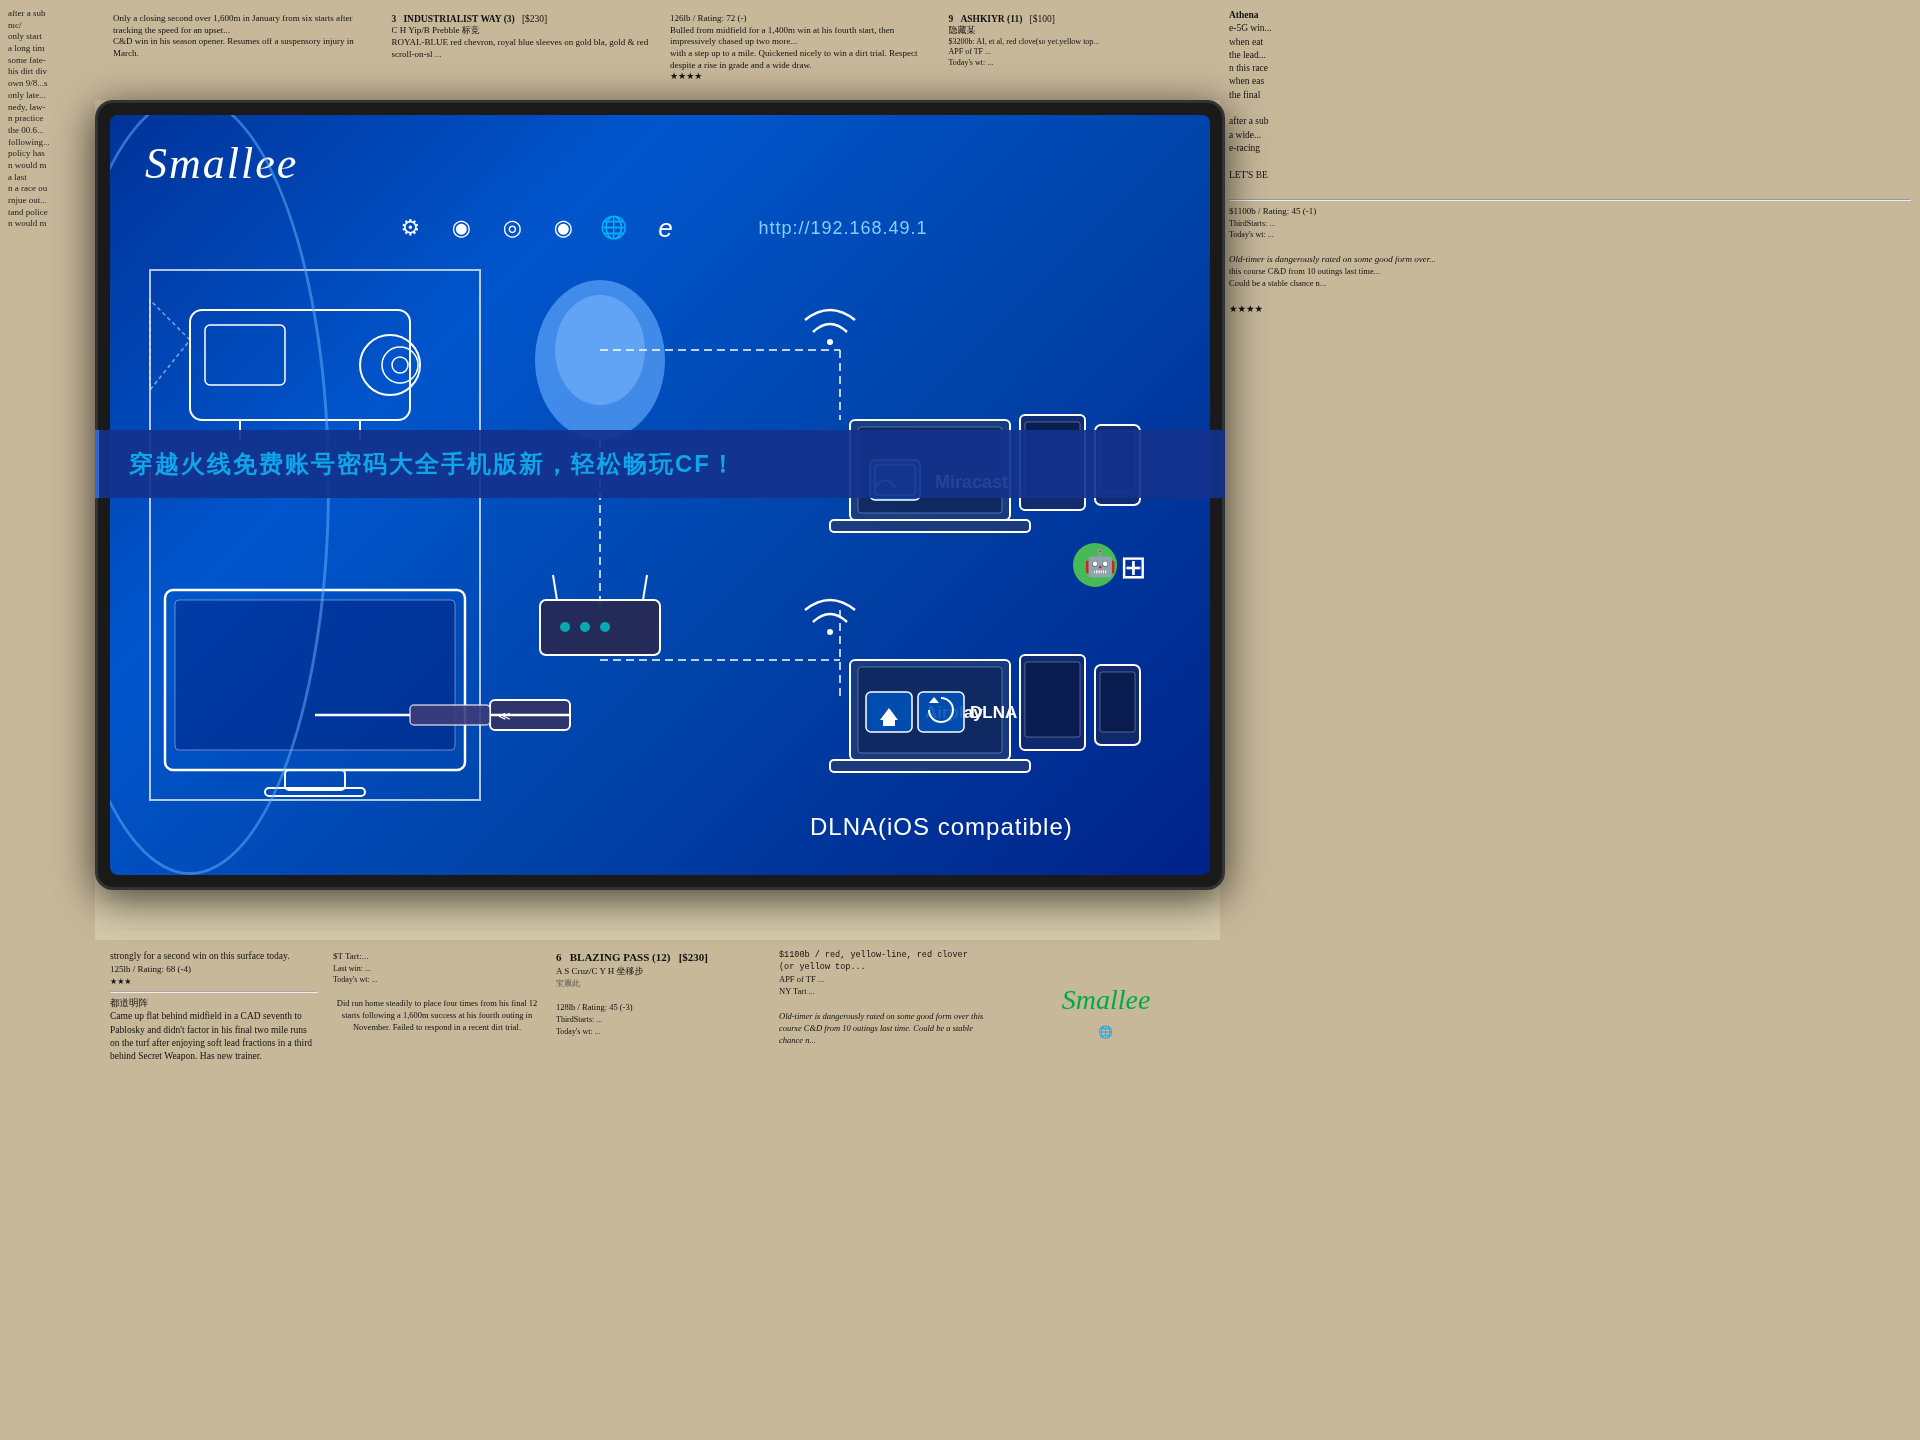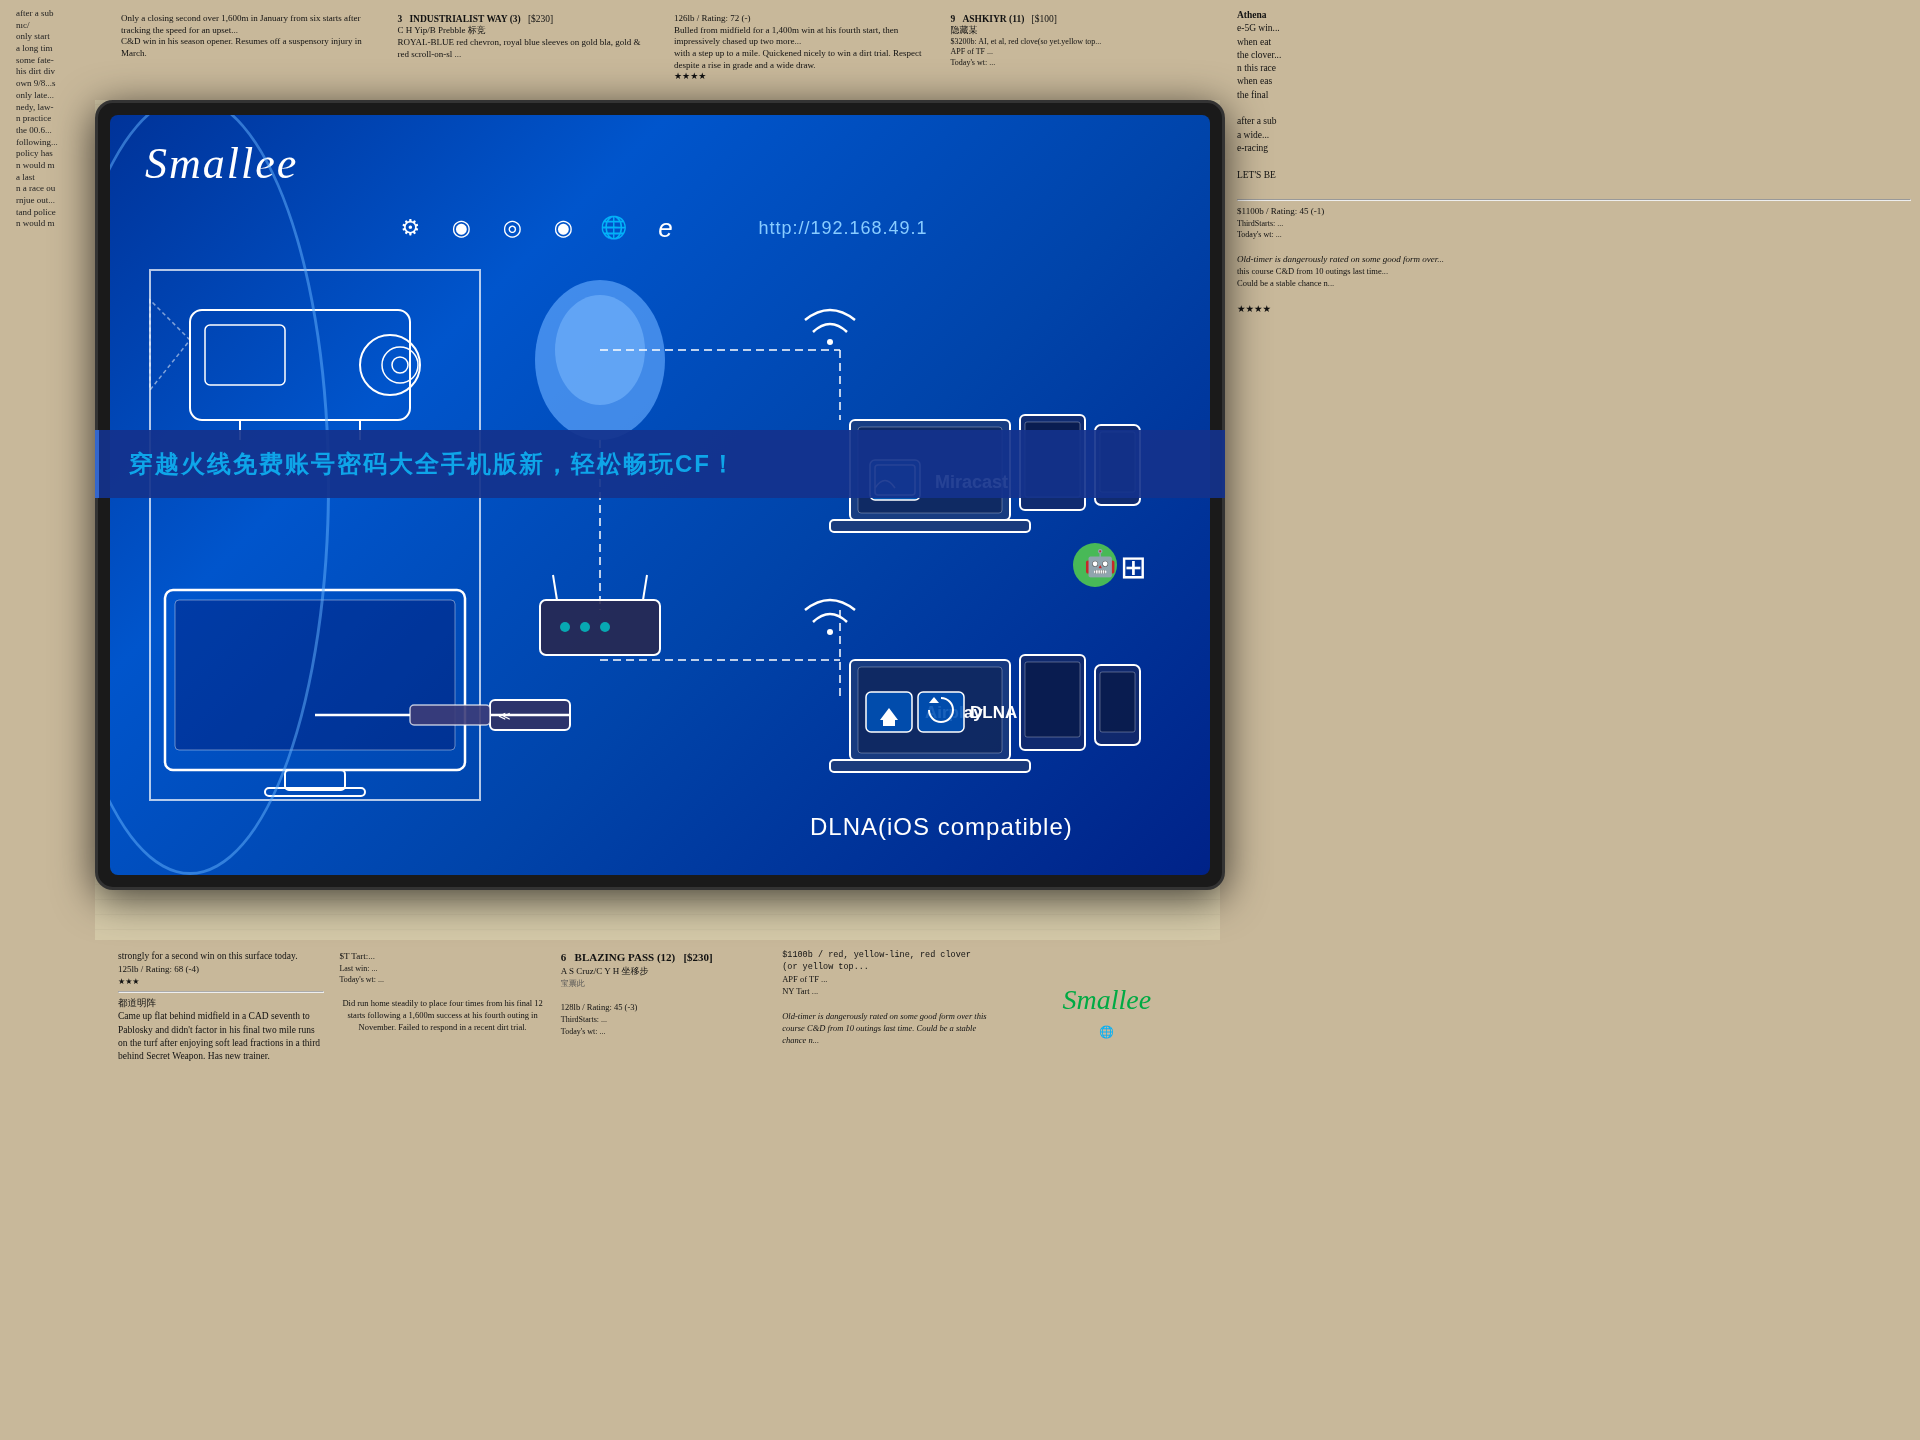--- a/index.html
+++ b/index.html
@@ -216,21 +216,20 @@
       overflow: hidden;
     }
 
     
     .news-text-block {
       padding: 8px;
       font-size: 10px;
       line-height: 1.4;
       color: #222;
       font-family: 'Times New Roman', serif;
-      margin-left: 8px;
     }
   </style>
 </head>
 <body>
 
 <div class="newspaper-bg"></div>
 <div class="newspaper-columns"></div>
 
 <div class="newspaper-left">
   <div class="news-text-block">
@@ -257,21 +256,21 @@
     </div>
   </div>
 </div>
 
 <div class="newspaper-right">
   <div class="news-text-block" style="padding:5px;">
     <div style="font-size:9.5px; line-height:1.4; color:#111; padding: 4px;">
       <p><strong>Athena</strong></p>
       <p>e-5G win...</p>
       <p>when eat</p>
-      <p>the clover...</p>
+      <p>the lead...</p>
       <p>n this race</p>
       <p>when eas</p>
       <p>the final</p>
       <br>
       <p>after a sub</p>
       <p>a wide...</p>
       <p>e-racing</p>
       <br>
       <p>LET'S BE</p>
       <br>

